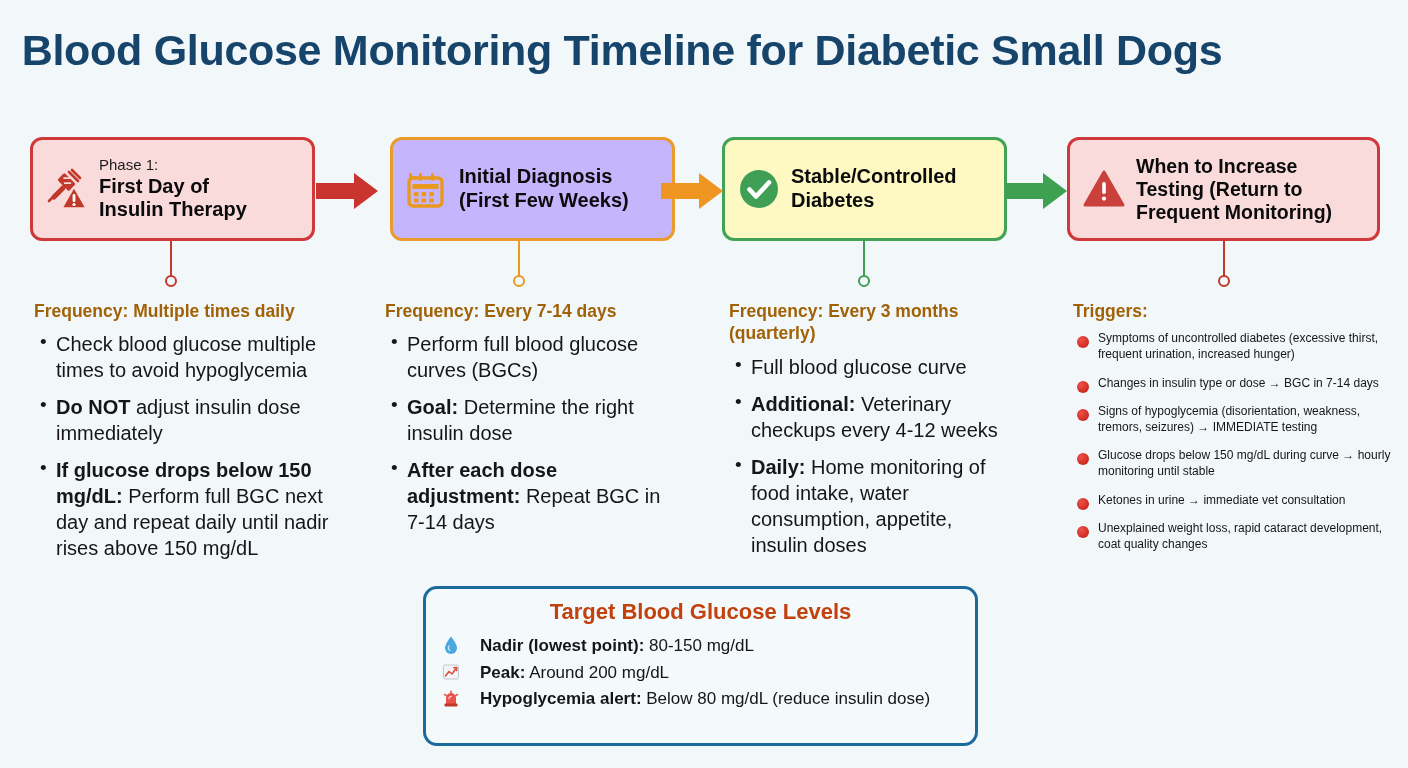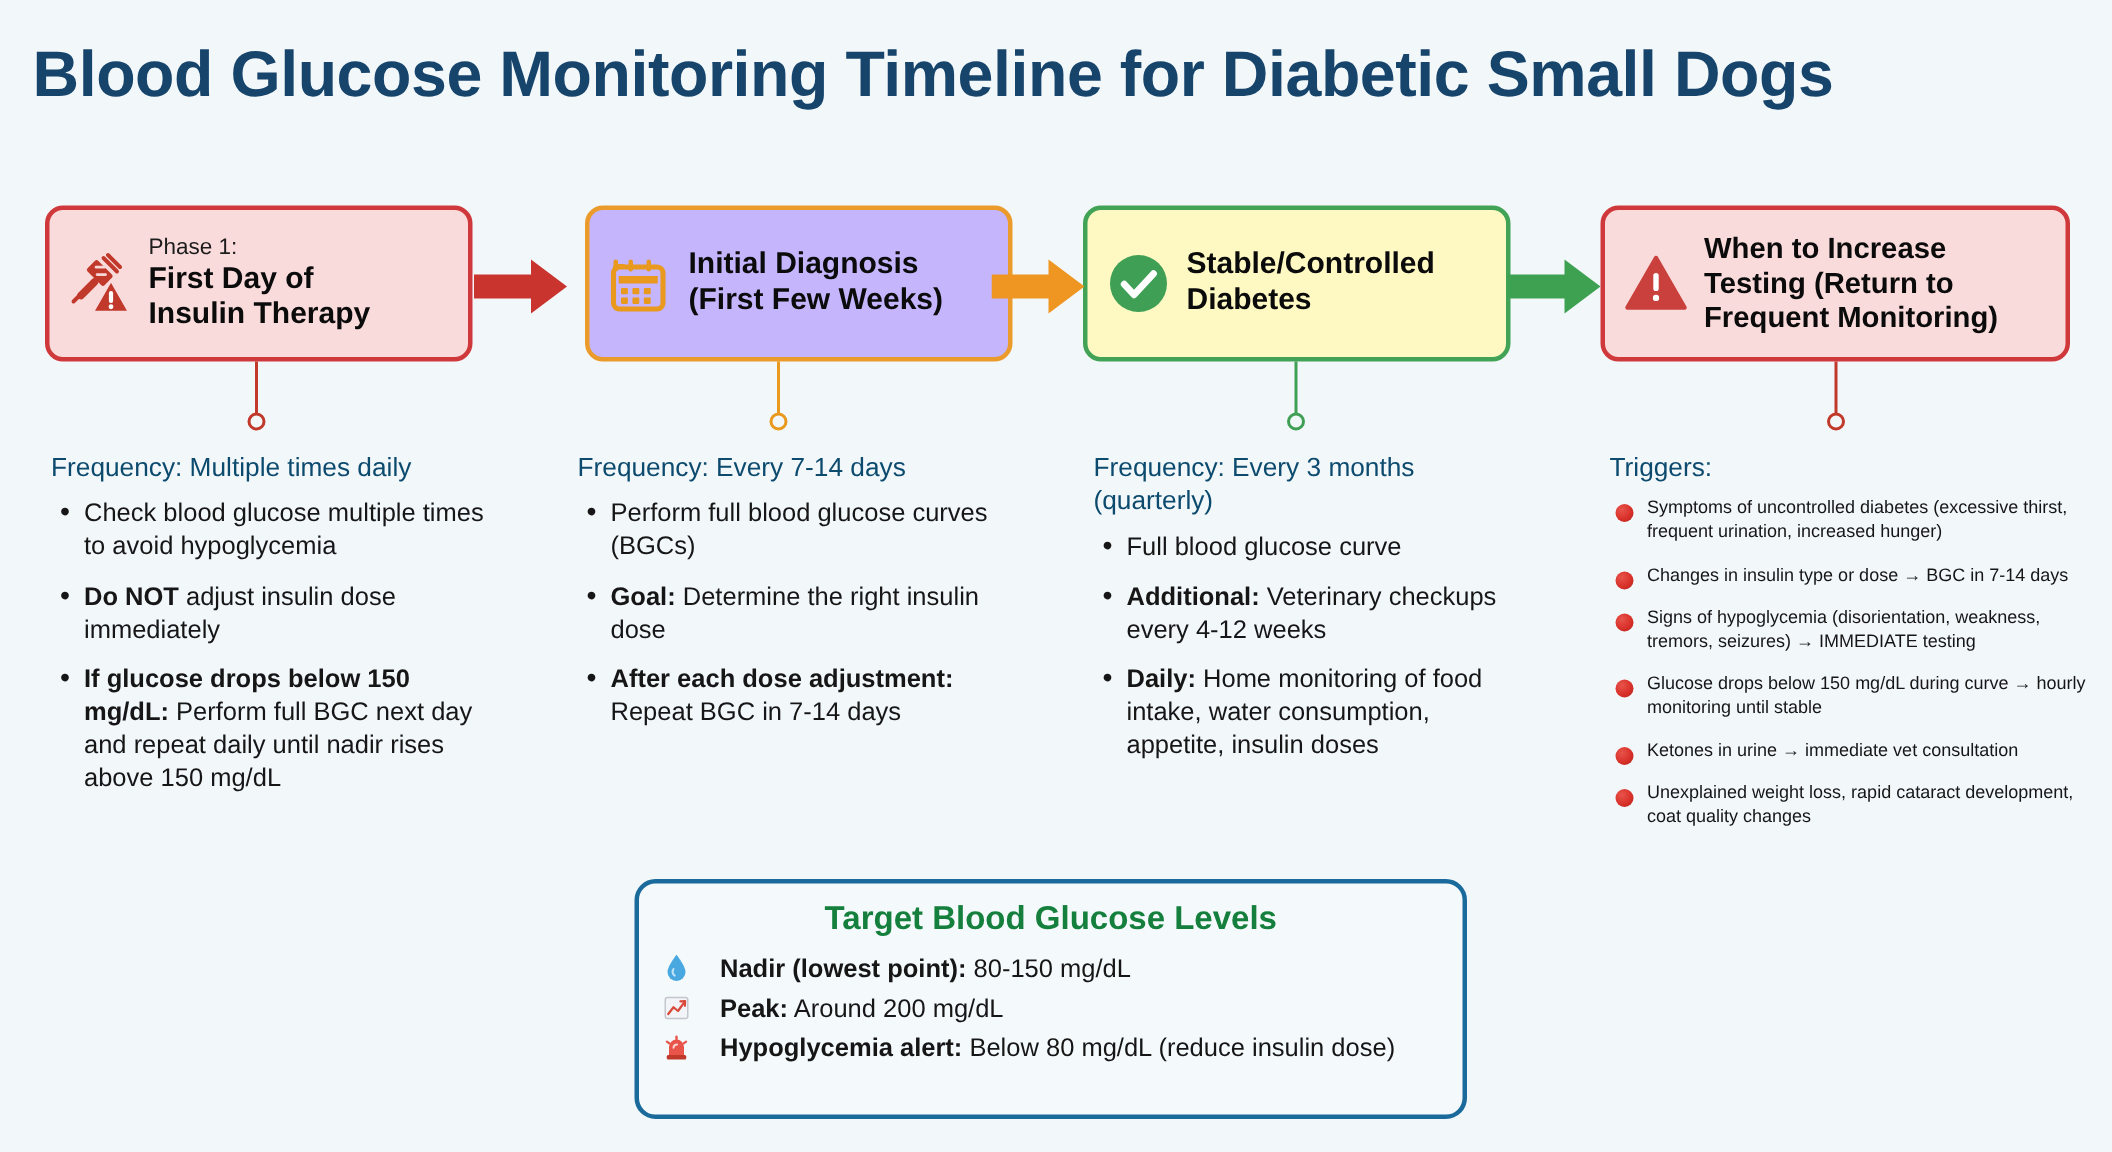--- a/index.html
+++ b/index.html
@@ -62,28 +62,28 @@
   .stem .line { background: currentColor; }
 
   
   .col { position: absolute; color: #141414; }
   .col-1 { left: 34px;   top: 300px; width: 300px; }
   .col-2 { left: 385px;  top: 300px; width: 290px; }
   .col-3 { left: 729px;  top: 300px; width: 282px; }
   .col-4 { left: 1073px; top: 300px; width: 325px; }
 
   .col-head {
-    font-size: 17.5px; font-weight: normal; line-height: 1.28;
-    margin-bottom: 9px; color: #0c4a6e;
+    font-size: 17.5px; font-weight: bold; line-height: 1.28;
+    margin-bottom: 9px; color: #a16207;
   }
   ul.bullets { list-style: none; }
   ul.bullets li {
     position: relative;
     padding-left: 22px;
-    font-size: 17px;
+    font-size: 20px;
     line-height: 1.3;
     margin-bottom: 11px;
     color: #161616;
   }
   ul.bullets li::before {
     content: "\2022";
     position: absolute; left: 6px; top: -1px;
     font-size: 19px; color: #161616;
   }
   ul.bullets li b { font-weight: bold; }
@@ -109,21 +109,21 @@
   .target-box {
     position: absolute; left: 423px; top: 586px;
     width: 555px; height: 160px;
     border: 3.5px solid #1b6a9c;
     border-radius: 14px;
     background: #f4f9fb;
     padding: 10px 16px 8px 16px;
   }
   .target-title {
     text-align: center; font-size: 22px; font-weight: bold;
-    color: #15803d; margin-bottom: 9px;
+    color: #c2410c; margin-bottom: 9px;
   }
   .target-row {
     display: flex; align-items: flex-start; gap: 20px;
     font-size: 17px; line-height: 1.45; color: #161616;
     margin-bottom: 2px;
   }
   .target-row .emoji { flex: 0 0 18px; width: 18px; height: 20px; position: relative; margin-top: 1px; }
   .target-row b { font-weight: bold; }
 </style>
 </head>

